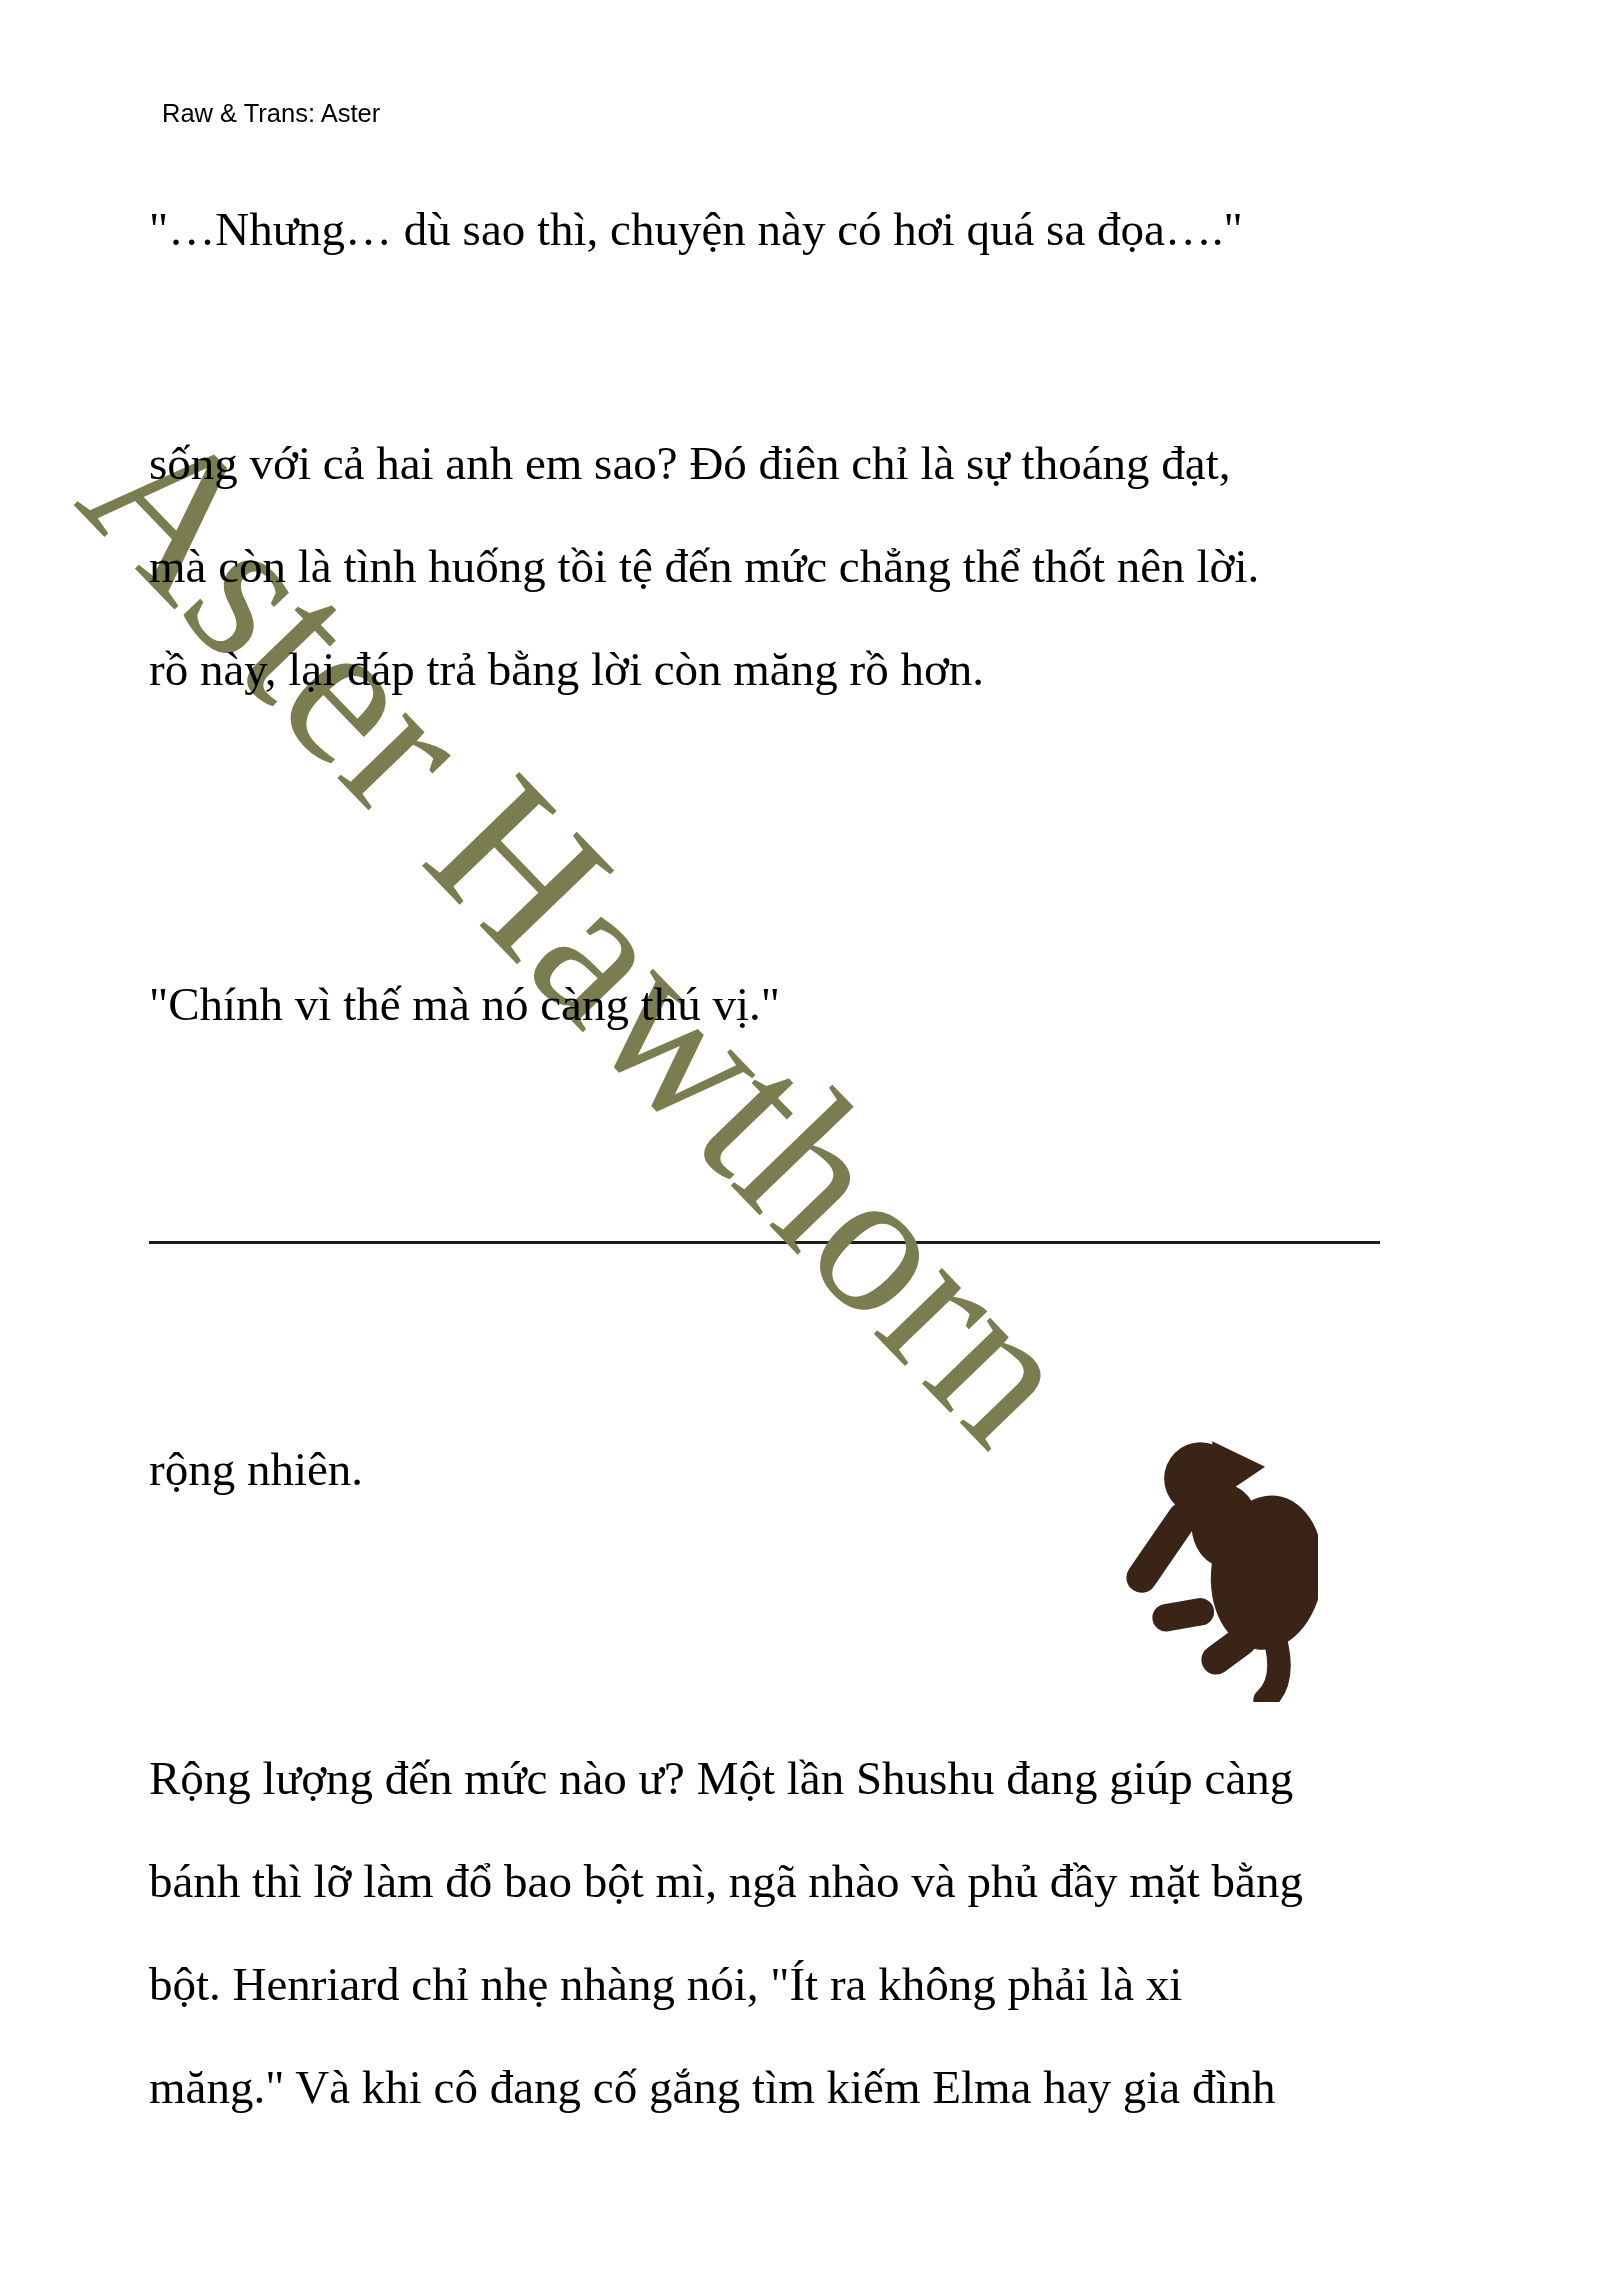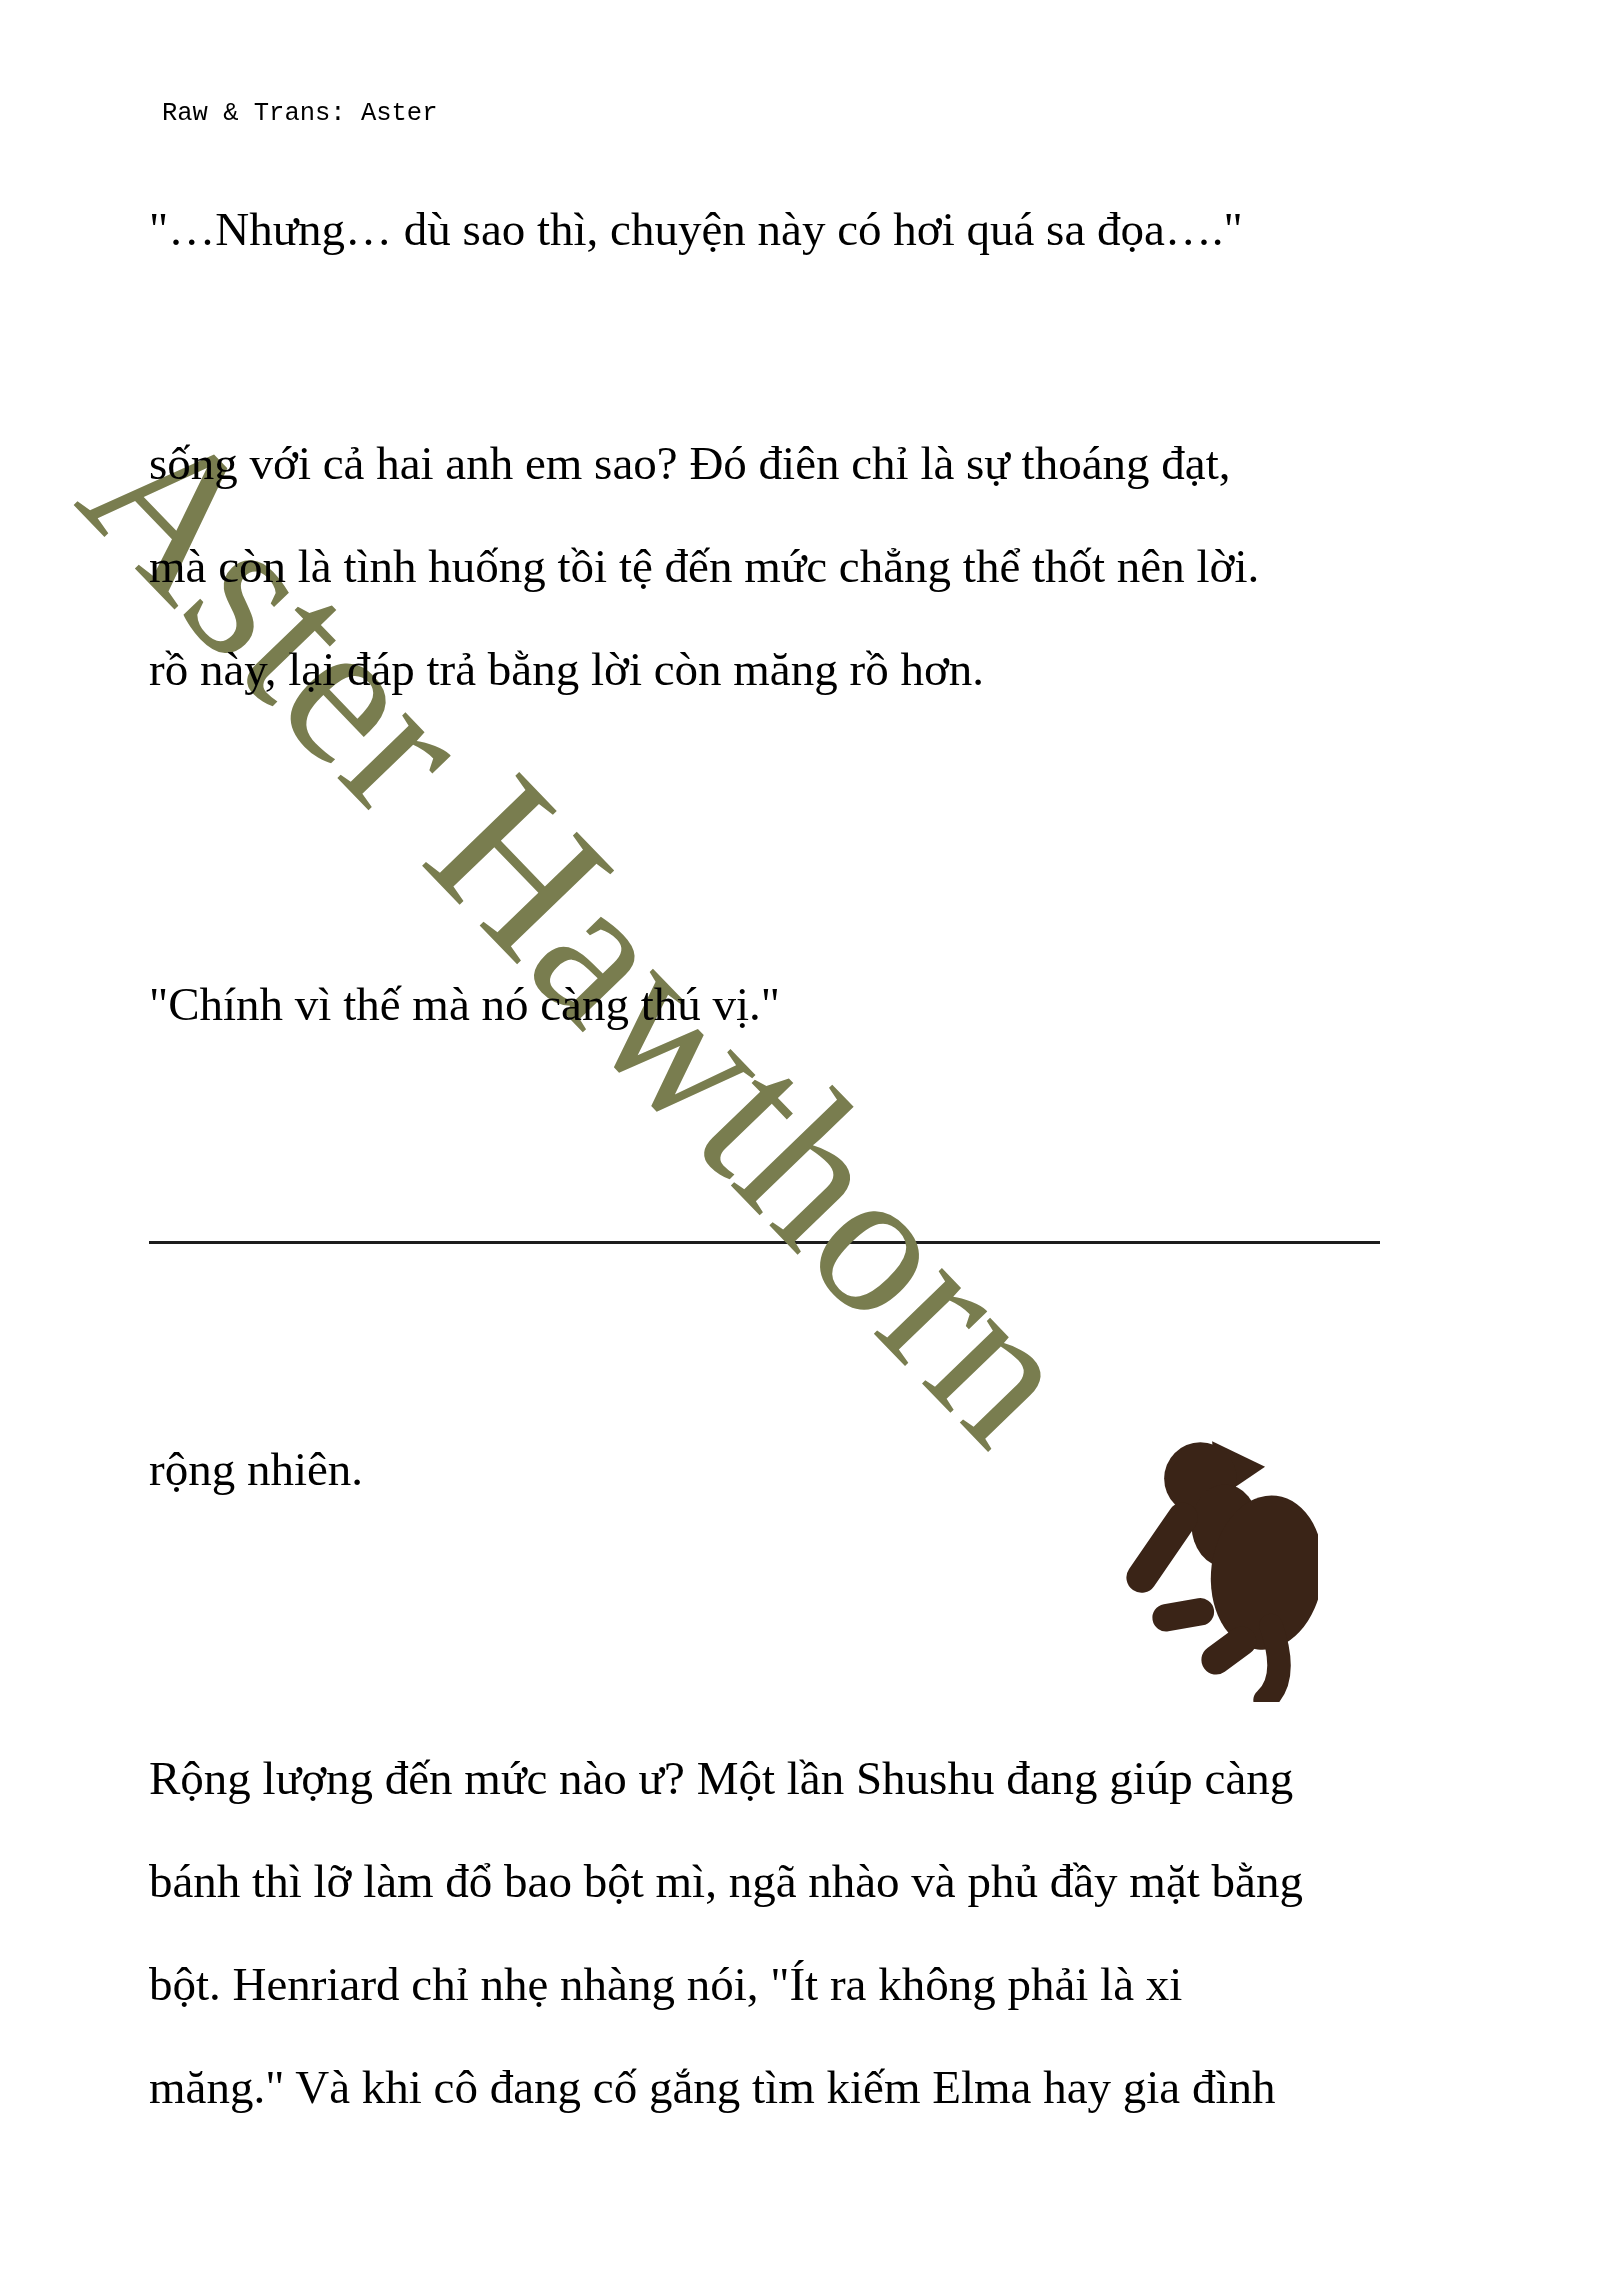--- a/index.html
+++ b/index.html
@@ -6,21 +6,21 @@
   .page{
     position:relative;
     width:1621px;height:2293px;
     background:#ffffff;
     overflow:hidden;
     font-family:"Liberation Serif", serif;
     color:var(--text,#000);
   }
   .credit{
     position:absolute;left:162px;top:97px;
-    font-family:Liberation Mono, monospace;
+    font-family:Liberation Sans, sans-serif;
     font-size:25.5px;line-height:33px;color:#000;
     z-index:3;
   }
   .para{
     position:absolute;left:149px;width:1264px;
     font-size:47px;line-height:103px;
     white-space:nowrap;
     z-index:3;
   }
   .para .line{height:103px;}

